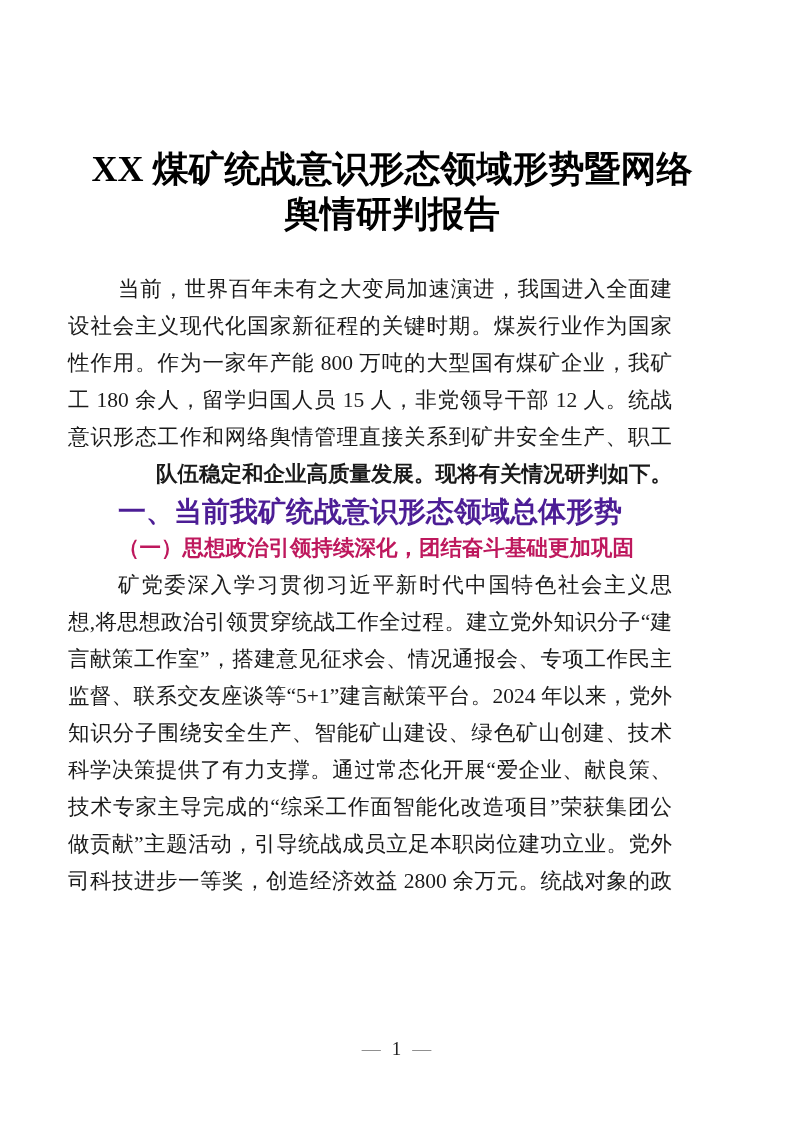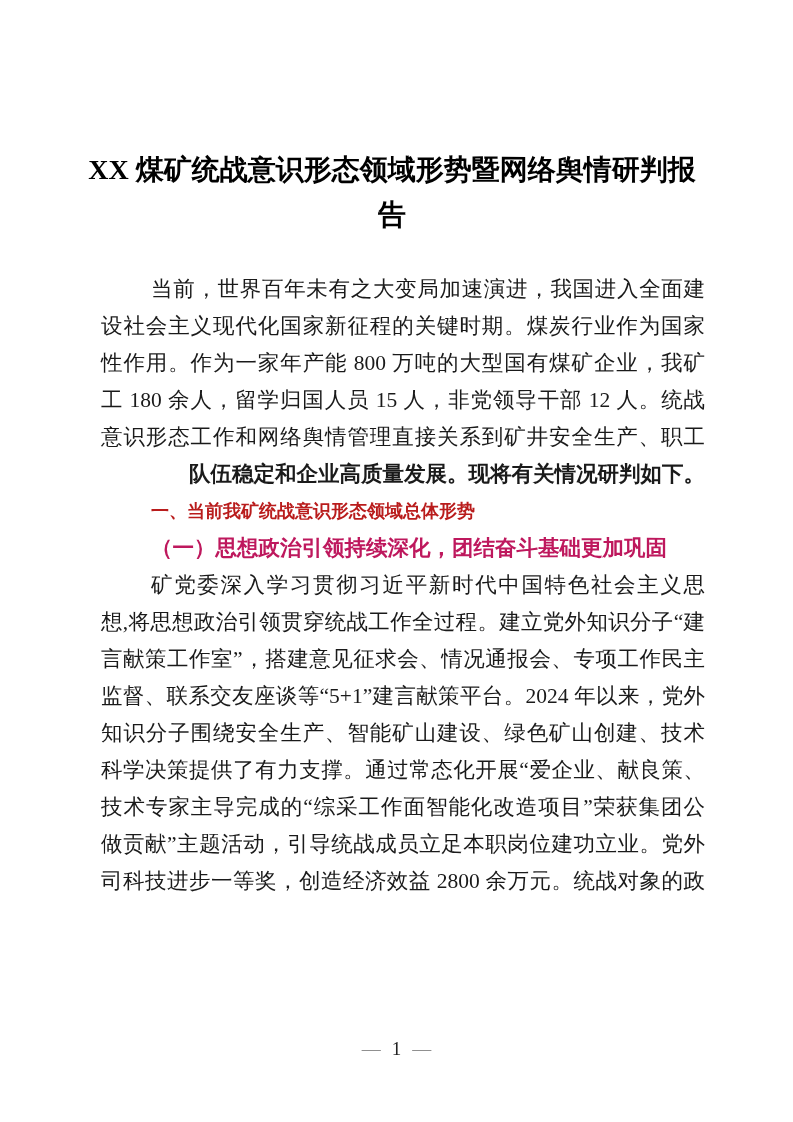--- a/index.html
+++ b/index.html
@@ -10,30 +10,30 @@
     background: #ffffff;
     overflow: hidden;
     font-family: "Liberation Serif", "DejaVu Serif", serif;
     color: #1a1a1a;
   }
   .doc-title {
     position: absolute;
     left: 88px;
     top: 147px;
     width: 608px;
-    font-size: 28px;
+    font-size: 36px;
     line-height: 45px;
     font-weight: bold;
     text-align: center;
     color: #000000;
     font-family: "Liberation Serif", "DejaVu Serif", serif;
   }
   .body-block {
     position: absolute;
-    left: 101px;
+    left: 68px;
     top: 271px;
     width: 604px;
   }
   .ln {
     height: 37px;
     line-height: 37px;
     font-size: 21.5px;
     white-space: nowrap;
     overflow: visible;
   }
@@ -45,23 +45,23 @@
     text-justify: inter-character;
   }
   
   .il { padding-left: 50px; }
   
   .pe { text-align: right; font-weight: bold; }
   
   .h1 {
     padding-left: 50px;
     font-weight: bold;
-    color: #b91c1c;
+    color: #4c1d95;
     font-family: "Liberation Sans", "DejaVu Sans", sans-serif;
-    font-size: 18px;
+    font-size: 28px;
   }
   
   .h2 {
     padding-left: 50px;
     font-weight: bold;
     color: #be185d;
     font-family: "Liberation Serif", "DejaVu Serif", serif;
   }
   .footer {
     position: absolute;

